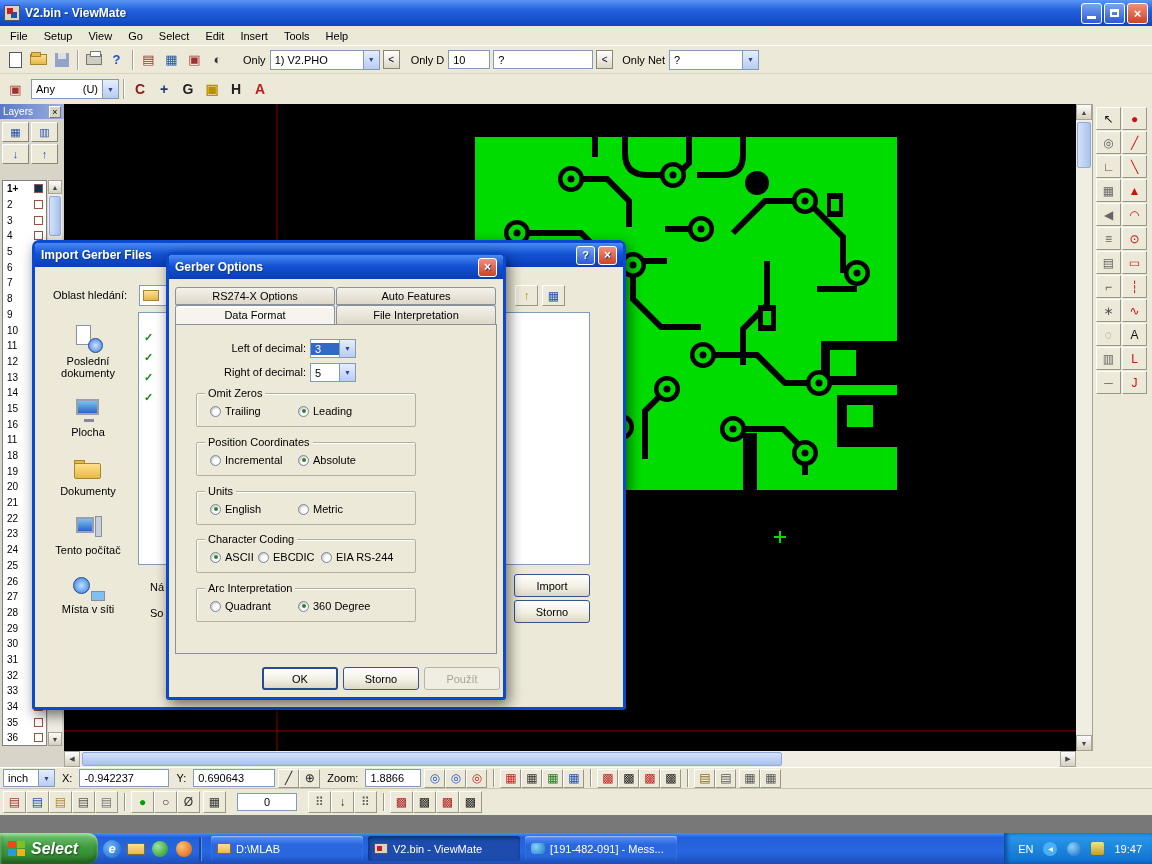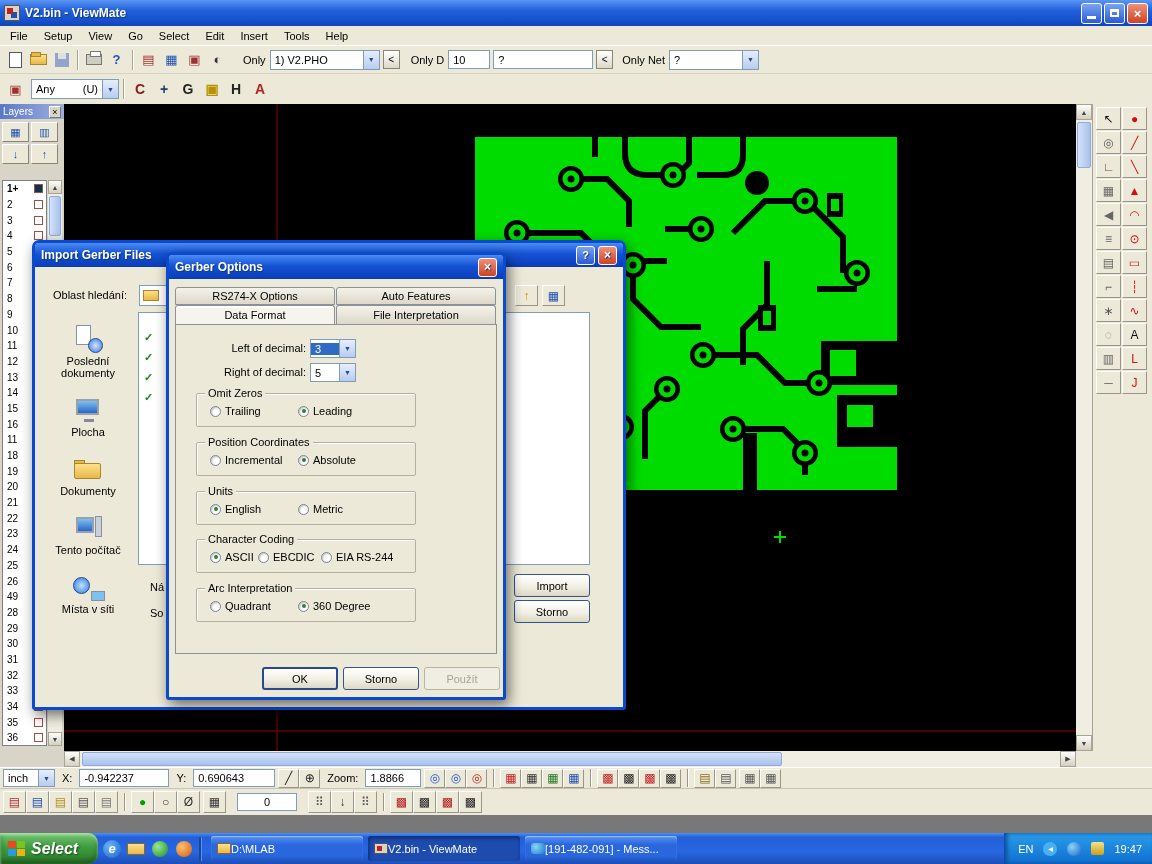--- a/index.html
+++ b/index.html
@@ -123,21 +123,21 @@
   .win-flag span:nth-child(1){background:#e84a1e;} .win-flag span:nth-child(2){background:#7cc224;}
   .win-flag span:nth-child(3){background:#2a9ae0;} .win-flag span:nth-child(4){background:#f0b018;}
   .ql { width:20px; height:20px; margin-left:4px; display:flex; align-items:center; justify-content:center; }
   .ql-ie { width:18px; height:18px; border-radius:50%; background:radial-gradient(circle at 35% 35%,#6ab4f8,#1a66c8);
     color:#fff; font-weight:bold; font-style:italic; font-size:13px; display:flex; align-items:center; justify-content:center; }
   .ql-folder { width:18px; height:12px; background:linear-gradient(#ffe08a,#e8b84a); border:1px solid #8a6a20; position:relative; }
   .ql-media { width:16px; height:16px; border-radius:50%; background:radial-gradient(circle at 35% 35%,#9ae89a,#1e8a1e); }
   .ql-ff { width:16px; height:16px; border-radius:50%; background:radial-gradient(circle at 35% 35%,#ffc070,#d05a10); }
   .tb-vsep { width:2px; height:24px; margin:0 5px; background:#1a44a0; box-shadow:1px 0 0 #5a90ea; }
   .task-btn { width:152px; height:25px; margin-left:5px; border-radius:3px; color:#fff; font-size:11px;
-    display:flex; align-items:center; padding:0 6px; white-space:nowrap; overflow:hidden;
+    display:flex; align-items:center; gap:5px; padding:0 6px; white-space:nowrap; overflow:hidden;
     background:linear-gradient(180deg,#5893f6,#2a67de 35%,#2a67de 80%,#1f54c0); box-shadow:inset 0 1px 1px #9cc0fa; }
   .task-btn.active { background:linear-gradient(180deg,#17ale0,#1a44a0); background:#1e4cae; box-shadow:inset 1px 2px 4px #0c2a70; }
   .t-ico { width:14px; height:11px; flex:none; }
   .t-folder { background:linear-gradient(#ffe08a,#e8b84a); border:1px solid #8a6a20; }
   .t-vm { background:#d8d4c8; border:1px solid #555; position:relative; }
   .t-vm::after { content:""; position:absolute; left:2px; top:2px; width:5px; height:5px; background:#c42020; }
   .t-msg { background:radial-gradient(circle at 35% 35%,#8ad4f8,#1a7ac8); border-radius:3px; }
   .tray { margin-left:auto; height:31px; display:flex; align-items:center; gap:10px; padding:0 10px 0 14px; color:#fff;
     background:linear-gradient(180deg,#2a9ceb,#0f6fd0); box-shadow:inset 3px 0 4px #0a4a9a; }
   .tray-chevron { width:14px; height:14px; border-radius:50%; background:#4ab0f4; color:#fff; font-size:6px;
@@ -444,21 +444,21 @@
         </div>
           <div class="layer-row">
           <span class="ln">25</span>
           <span class="chip"></span>
         </div>
           <div class="layer-row">
           <span class="ln">26</span>
           <span class="chip"></span>
         </div>
           <div class="layer-row">
-          <span class="ln">49</span>
+          <span class="ln">27</span>
           <span class="chip"></span>
         </div>
           <div class="layer-row">
           <span class="ln">28</span>
           <span class="chip"></span>
         </div>
           <div class="layer-row">
           <span class="ln">29</span>
           <span class="chip"></span>
         </div>

